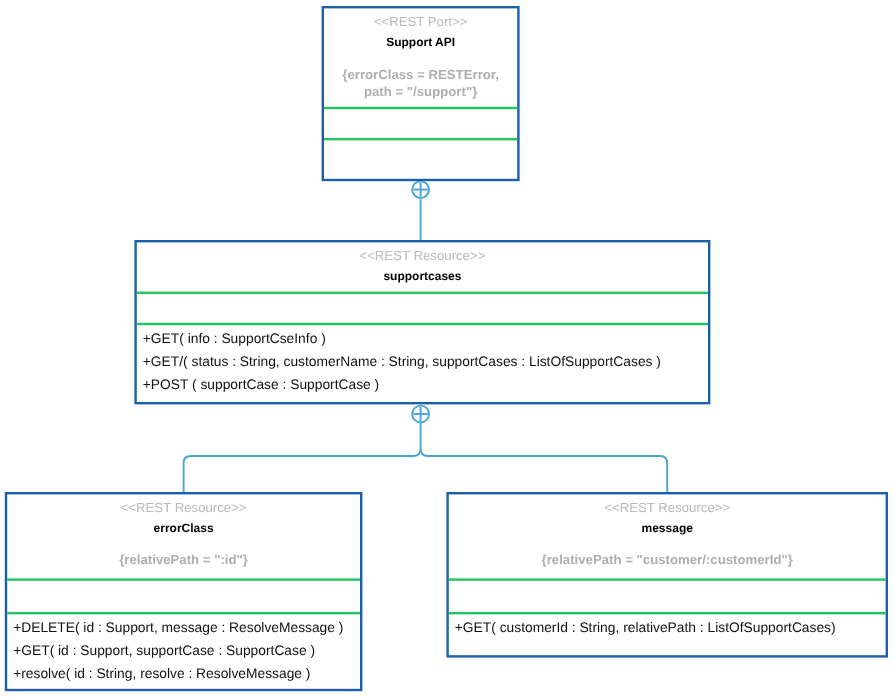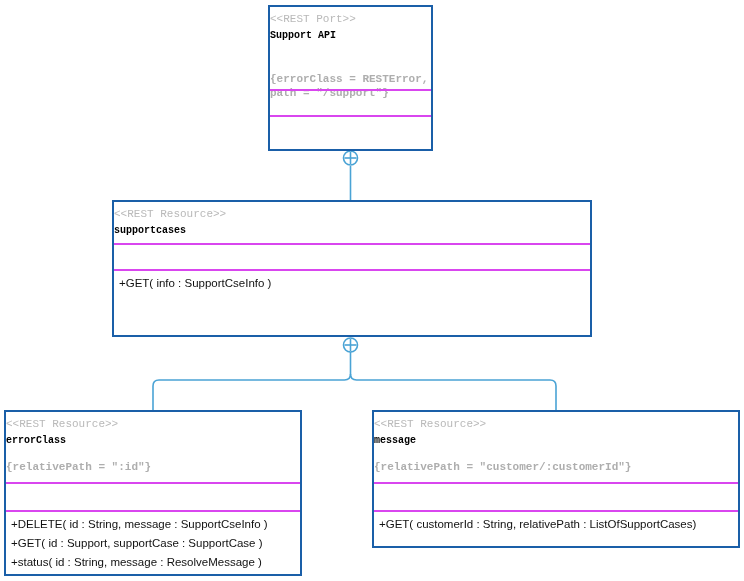--- a/index.html
+++ b/index.html
@@ -15,25 +15,25 @@
   }
 
   .uml-box {
     position: absolute;
     border: 2px solid #1a5fa8;
     background: #ffffff;
     display: flex;
     flex-direction: column;
   }
 
-  .compartment { border-top: 2px solid #d946ef; flex: 0 0 auto; }
+  .compartment { border-top: 2px solid #22c55e; flex: 0 0 auto; }
   .compartment.first { border-top: none; }
   .compartment.fill { flex: 1 1 auto; }
 
-  .hdr { padding-top: 5px; font-family: Liberation Mono, monospace; }
+  .hdr { text-align: center; padding-top: 5px; }
 
   .stereotype {
     color: #b9b9b9;
     font-size: 11px;
     line-height: 14px;
   }
   .box-name {
     color: #000000;
     font-size: 10px;
     font-weight: bold;
@@ -81,49 +81,51 @@
       <line x1="350.5" y1="352" x2="350.5" y2="374"></line>
       <path d="M350.5 374 Q350.5 380 344.5 380 L159 380 Q153 380 153 386 L153 410"></path>
       <path d="M350.5 374 Q350.5 380 356.5 380 L550 380 Q556 380 556 386 L556 410"></path>
     </g>
   </svg>
 
   <div class="uml-box" style="left:268px; top:5px; width:165px; height:146px;">
     <div class="compartment first hdr" style="height:82px;">
       <div class="stereotype">&lt;&lt;REST Port&gt;&gt;</div>
       <div class="box-name">Support API</div>
-      <div class="constraint" style="margin-top:29px;">{errorClass = RESTError,</div>
+      <div class="constraint" style="margin-top:13px;">{errorClass = RESTError,</div>
       <div class="constraint">path = "/support"}</div>
     </div>
     <div class="compartment" style="height:26px;"></div>
     <div class="compartment fill"></div>
   </div>
 
   <div class="uml-box" style="left:112px; top:200px; width:480px; height:137px;">
     <div class="compartment first hdr" style="height:41px;">
       <div class="stereotype">&lt;&lt;REST Resource&gt;&gt;</div>
       <div class="box-name">supportcases</div>
     </div>
     <div class="compartment" style="height:26px;"></div>
     <div class="compartment fill methods">
       <div class="method-line">+GET( info : SupportCseInfo )</div>
+      <div class="method-line">+GET/( status : String, customerName : String, supportCases : ListOfSupportCases )</div>
+      <div class="method-line">+POST ( supportCase : SupportCase )</div>
     </div>
   </div>
 
   <div class="uml-box" style="left:4px; top:410px; width:298px; height:166px;">
     <div class="compartment first hdr" style="height:70px;">
       <div class="stereotype">&lt;&lt;REST Resource&gt;&gt;</div>
       <div class="box-name">errorClass</div>
       <div class="constraint" style="margin-top:12px;">{relativePath = ":id"}</div>
     </div>
     <div class="compartment" style="height:28px;"></div>
     <div class="compartment fill methods">
-      <div class="method-line">+DELETE( id : String, message : SupportCseInfo )</div>
+      <div class="method-line">+DELETE( id : Support, message : ResolveMessage )</div>
       <div class="method-line">+GET( id : Support, supportCase : SupportCase )</div>
-      <div class="method-line">+status( id : String, message : ResolveMessage )</div>
+      <div class="method-line">+resolve( id : String, resolve : ResolveMessage )</div>
     </div>
   </div>
 
   <div class="uml-box" style="left:372px; top:410px; width:368px; height:138px;">
     <div class="compartment first hdr" style="height:70px;">
       <div class="stereotype">&lt;&lt;REST Resource&gt;&gt;</div>
       <div class="box-name">message</div>
       <div class="constraint" style="margin-top:12px;">{relativePath = "customer/:customerId"}</div>
     </div>
     <div class="compartment" style="height:28px;"></div>

